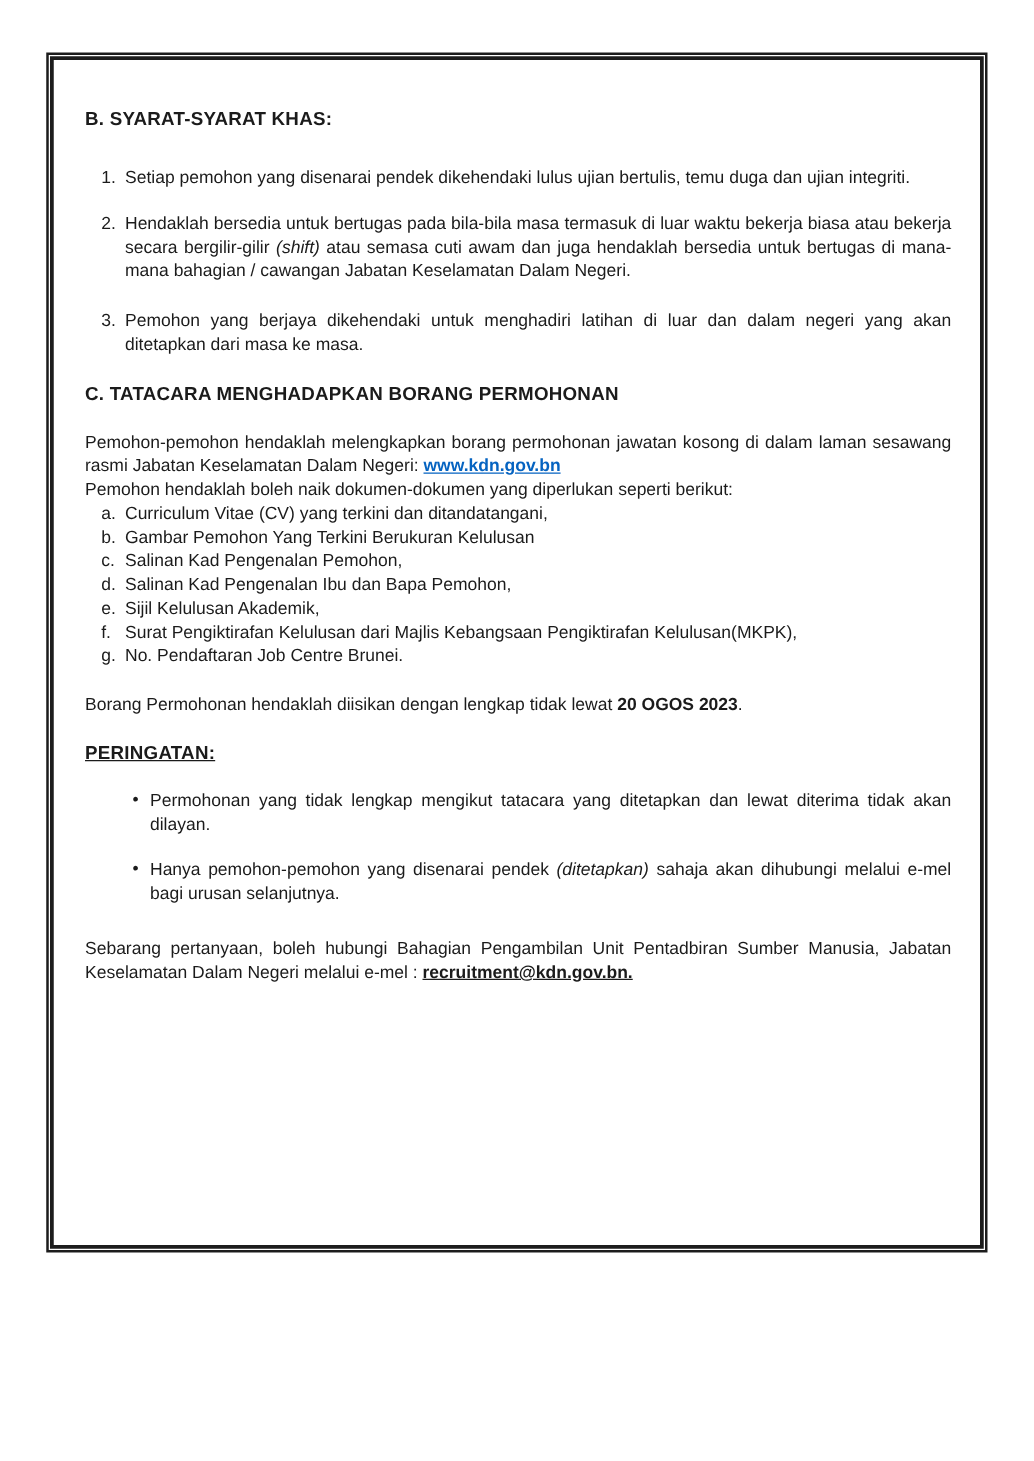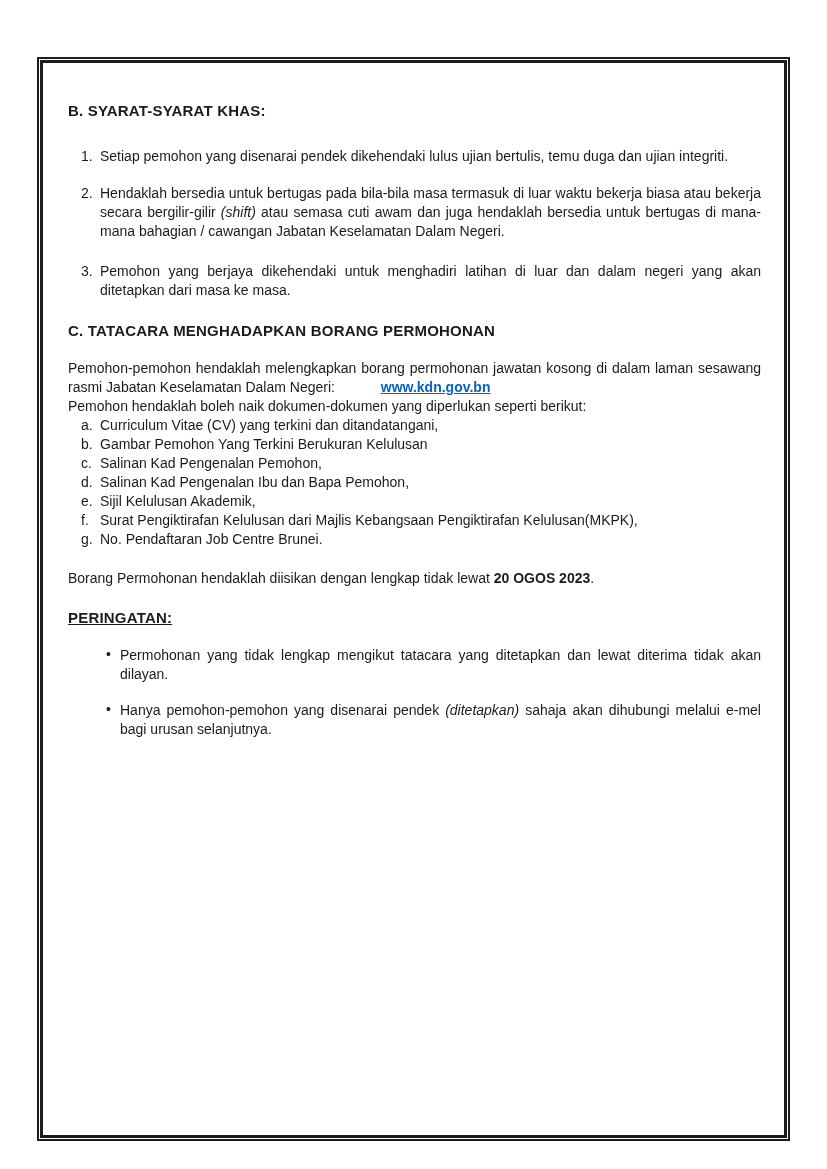--- a/index.html
+++ b/index.html
@@ -13,23 +13,23 @@
     height: 1169px;
     font-family: "Liberation Sans", "DejaVu Sans", sans-serif;
     font-size: 14px;
     line-height: 19px;
     color: var(--text-color, #1b1b1b);
     -webkit-font-smoothing: antialiased;
   }
   .frame-outer {
     position: absolute;
     left: 37px;
-    top: 57px;
+    top: 42px;
     width: 753px;
-    height: 1084px;
+    height: 960px;
     box-sizing: border-box;
     border: 2px solid var(--border-color, #1c1c1c);
     padding: 1px;
   }
   .frame-inner {
     width: 100%;
     height: 100%;
     box-sizing: border-box;
     border: 3px solid var(--border-color, #1c1c1c);
     padding: 38px 23px 0 25px;
@@ -84,21 +84,20 @@
     left: 0;
     top: -1px;
   }
   em { font-style: italic; margin-top: 25px; }
   .b { font-weight: bold; }
   a.weblink {
     color: var(--link-color, #0563c1);
     font-weight: bold;
     text-decoration: underline;
     cursor: pointer;
-    margin-left: 42px;
   }
   a.maillink {
     color: inherit;
     font-weight: bold;
     text-decoration: underline;
     cursor: pointer;
   }
   
   .mb17 { margin-bottom: 17px; }
   .mb18 { margin-bottom: 18px; }
@@ -174,15 +173,16 @@
     <div class="bulitem mb17">
       <span class="bullet">•</span>
       <span>Permohonan yang tidak lengkap mengikut tatacara yang ditetapkan dan lewat diterima tidak akan dilayan.</span>
     </div>
 
     <div class="bulitem mb25">
       <span class="bullet">•</span>
       <span><span>Hanya pemohon-pemohon yang disenarai pendek </span><em>(ditetapkan)</em><span> sahaja akan dihubungi melalui e-mel bagi urusan selanjutnya.</span></span>
     </div>
 
+    <p class="para"><span>Sebarang pertanyaan, boleh hubungi Bahagian Pengambilan Unit Pentadbiran Sumber Manusia, Jabatan Keselamatan Dalam Negeri melalui e-mel : </span><a class="maillink">recruitment@kdn.gov.bn.</a></p>
 
   </div>
 </div>
 
 </body></html>

